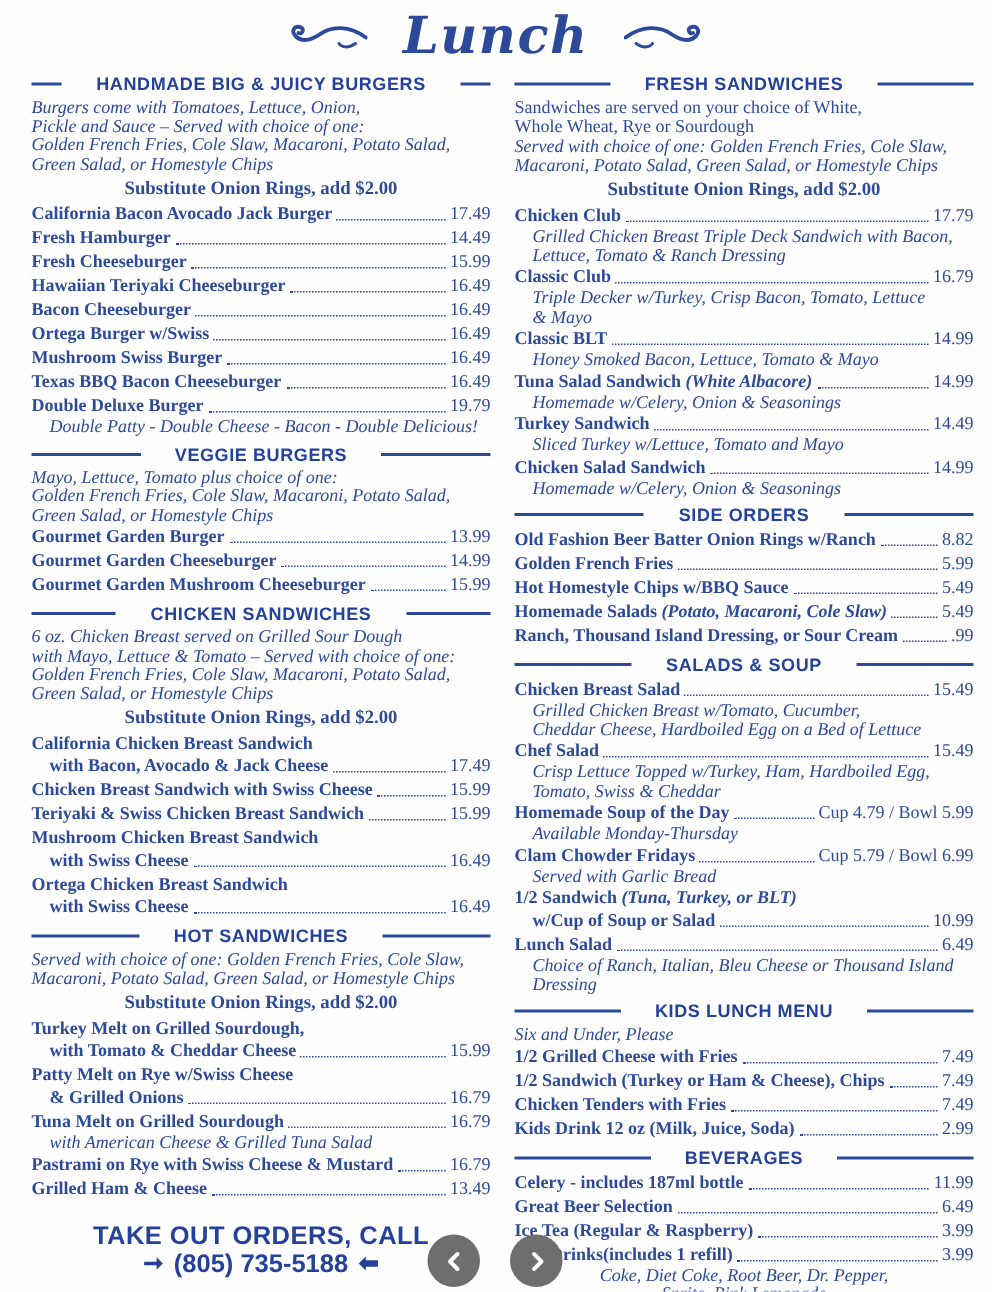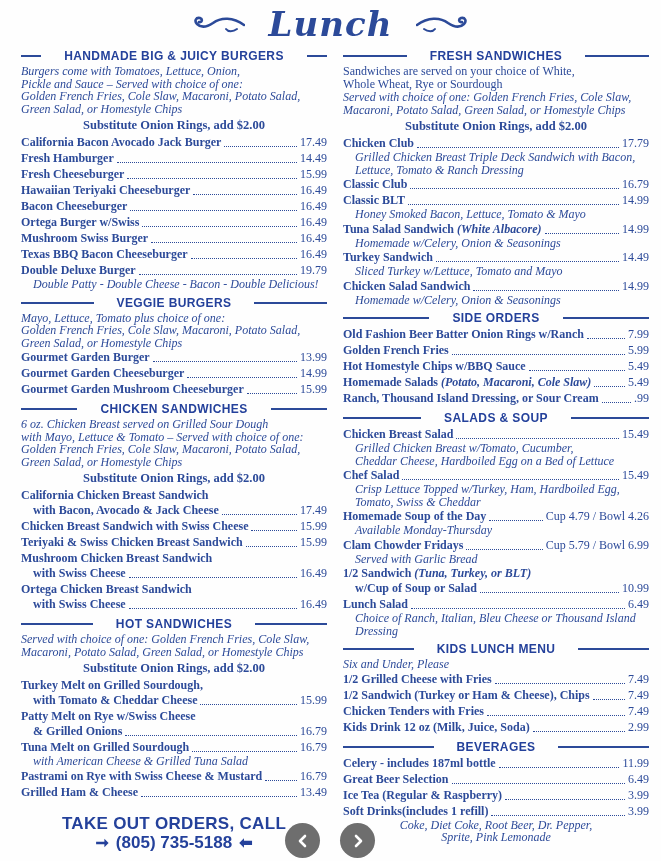--- a/index.html
+++ b/index.html
@@ -339,20 +339,22 @@
             </div>
             <div class="idesc">Grilled Chicken Breast Triple Deck Sandwich with Bacon,
 Lettuce, Tomato &amp; Ranch Dressing</div>
           </div>
           <div class="item">
             <div class="row">
               <span class="iname"><span>Classic Club</span></span>
               <span class="dots"></span>
               <span class="price">16.79</span>
             </div>
+            <div class="idesc">Triple Decker w/Turkey, Crisp Bacon, Tomato, Lettuce
+&amp; Mayo</div>
           </div>
           <div class="item">
             <div class="row">
               <span class="iname"><span>Classic BLT</span></span>
               <span class="dots"></span>
               <span class="price">14.99</span>
             </div>
             <div class="idesc">Honey Smoked Bacon, Lettuce, Tomato &amp; Mayo</div>
           </div>
           <div class="item">
@@ -383,21 +385,21 @@
         <section class="section">
           <div class="sec-header">
             <span class="rule"></span>
             <span class="txt">SIDE ORDERS</span>
             <span class="rule"></span>
           </div>
           <div class="item">
             <div class="row">
               <span class="iname"><span>Old Fashion Beer Batter Onion Rings w/Ranch</span></span>
               <span class="dots"></span>
-              <span class="price">7.99</span>
+              <span class="price">8.82</span>
             </div>
           </div>
           <div class="item">
             <div class="row">
               <span class="iname"><span>Golden French Fries</span></span>
               <span class="dots"></span>
               <span class="price">5.99</span>
             </div>
           </div>
           <div class="item">
@@ -443,21 +445,21 @@
               <span class="dots"></span>
               <span class="price">15.49</span>
             </div>
             <div class="idesc">Crisp Lettuce Topped w/Turkey, Ham, Hardboiled Egg,
 Tomato, Swiss &amp; Cheddar</div>
           </div>
           <div class="item">
             <div class="row">
               <span class="iname"><span>Homemade Soup of the Day</span></span>
               <span class="dots"></span>
-              <span class="price">Cup 4.79 / Bowl 4.26</span>
+              <span class="price">Cup 4.79 / Bowl 5.99</span>
             </div>
             <div class="idesc">Available Monday-Thursday</div>
           </div>
           <div class="item">
             <div class="row">
               <span class="iname"><span>Clam Chowder Fridays</span></span>
               <span class="dots"></span>
               <span class="price">Cup 5.79 / Bowl 6.99</span>
             </div>
             <div class="idesc">Served with Garlic Bread</div>

